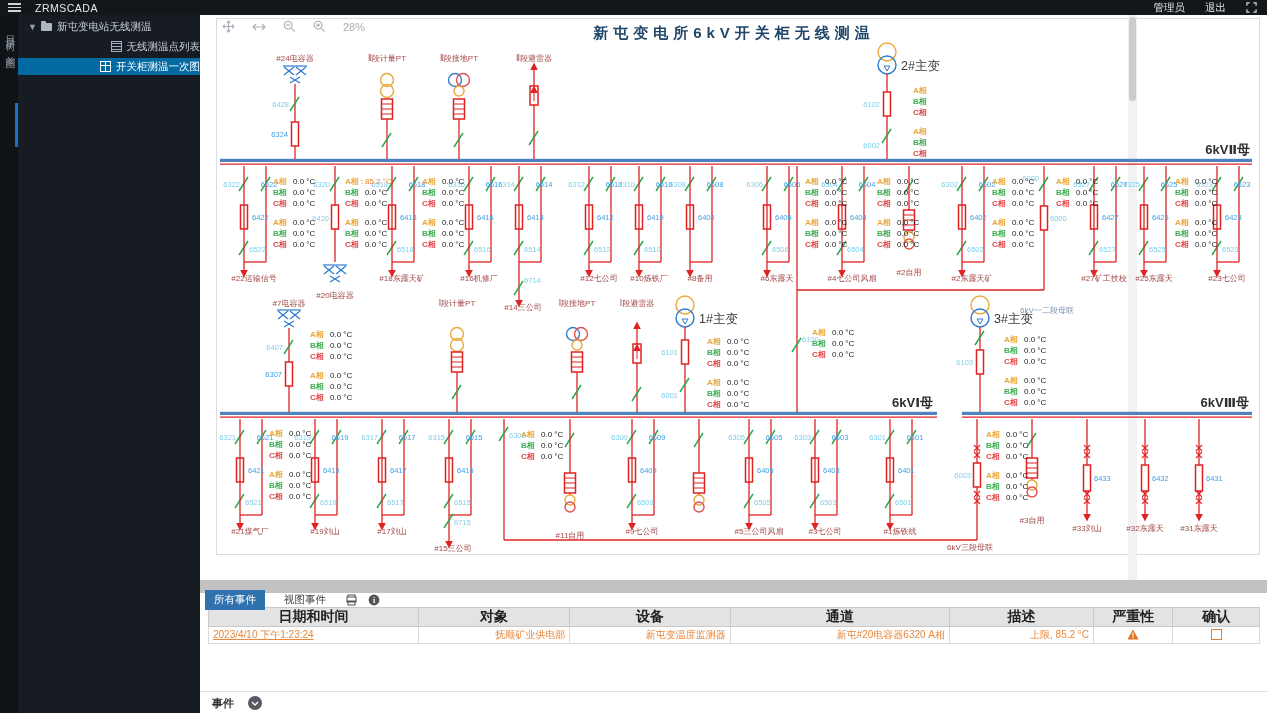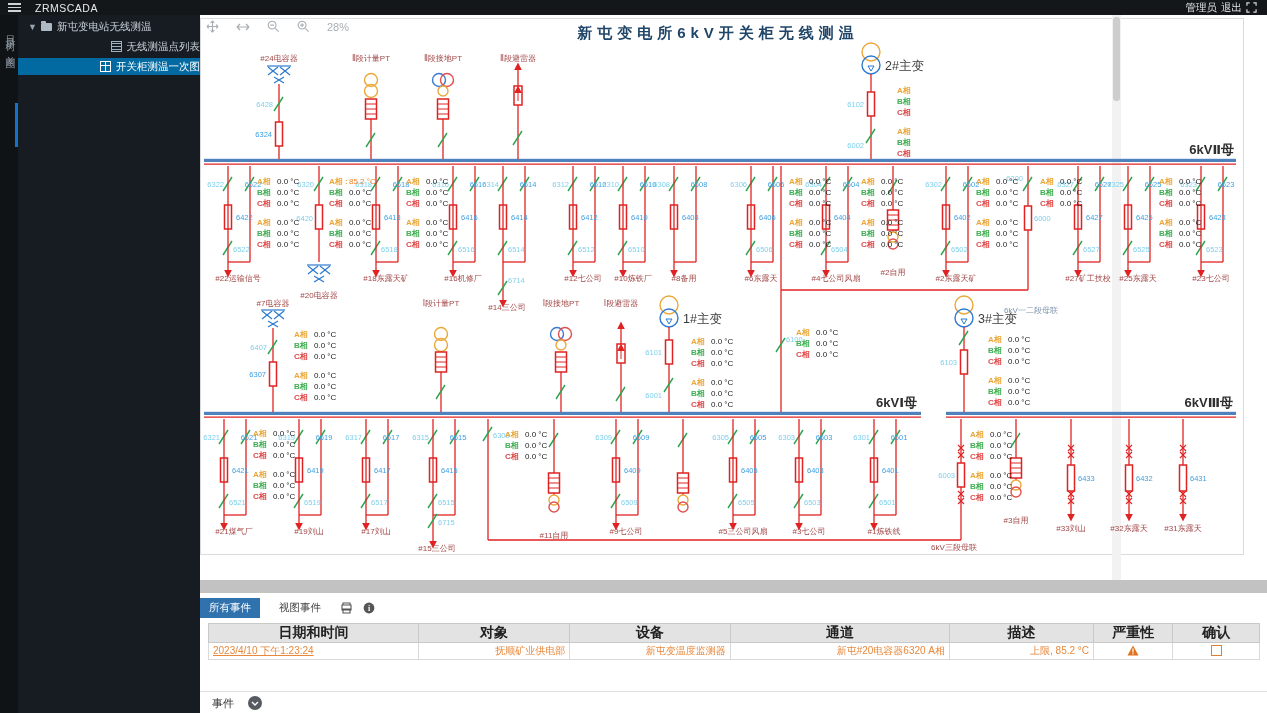--- a/index.html
+++ b/index.html
@@ -4,60 +4,60 @@
 <style>
   html,body{margin:0;padding:0;background:#fff;}
   body{width:1267px;height:713px;position:relative;overflow:hidden;
        font-family:"Liberation Sans","DejaVu Sans",sans-serif;}
   
   .topbar{position:absolute;left:0;top:0;width:1267px;height:15px;background:#14171a;
           display:flex;align-items:center;color:#e6e9ec;z-index:5;}
   .hamb{width:13px;height:9px;margin-left:8px;display:flex;flex-direction:column;justify-content:space-between;cursor:pointer;}
   .hamb i{display:block;height:1.6px;background:#cfd3d7;}
   .app-title{font-size:10.5px;font-weight:normal;margin-left:14px;letter-spacing:.5px;}
-  .topbar-right{margin-left:auto;display:flex;align-items:center;gap:4px;margin-right:10px;font-size:10.5px;color:#dfe3e6;}
+  .topbar-right{margin-left:auto;display:flex;align-items:center;gap:20px;margin-right:10px;font-size:10.5px;color:#dfe3e6;}
   .fs-icon{width:11px;height:11px;}
   
   .side-strip{position:absolute;left:0;top:15px;width:18px;height:698px;background:#0f1316;z-index:4;}
   .v-tab{writing-mode:vertical-rl;color:#8d98a2;font-size:10px;letter-spacing:3px;margin:12px 0 0 3px;cursor:pointer;}
   .v-ind{position:absolute;left:15px;top:88px;width:3px;height:44px;background:#1373cc;}
   .tree{position:absolute;left:18px;top:15px;width:182px;height:698px;background:#171c22;z-index:4;}
   .tree-row{height:17px;display:flex;align-items:center;gap:5px;color:#c9d1d8;font-size:10.5px;
             white-space:nowrap;cursor:pointer;padding-left:10px;margin-top:3px;}
   .tree-row .chev{color:#9aa4ad;font-size:9px;width:8px;}
   .tree-row.child{padding-left:28px;justify-content:flex-end;}
   .tree-row.sel{background:#0369a1;color:#fff;}
   .ico-folder{width:11px;height:8px;background:#aeb8c2;border-radius:1px;position:relative;flex:0 0 auto;}
   .ico-folder:before{content:"";position:absolute;left:0;top:-2px;width:5px;height:2px;background:#aeb8c2;border-radius:1px 1px 0 0;}
   .ico-list{width:9px;height:9px;border:1px solid #9fb0c0;flex:0 0 auto;
             background:repeating-linear-gradient(180deg,transparent 0 1px,#9fb0c0 1px 2px,transparent 2px 3px);}
   .ico-diag{width:9px;height:9px;border:1px solid #fff;flex:0 0 auto;
             background:linear-gradient(#fff,#fff) 0 3px/9px 1px no-repeat,linear-gradient(#fff,#fff) 4px 0/1px 9px no-repeat;}
   
-  .canvas{position:absolute;left:196px;top:15px;width:928px;height:565px;background:#ffffff;z-index:1;text-decoration:underline;}
+  .canvas{position:absolute;left:212px;top:15px;width:928px;height:565px;background:#ffffff;z-index:1;text-decoration:underline;}
   .page-border{position:absolute;left:4px;top:3px;width:1042px;height:535px;border:1px solid #d9dcdf;}
   .cv-toolbar{position:absolute;left:10px;top:5px;display:flex;align-items:center;gap:17px;z-index:3;}
   .cv-toolbar svg{display:block;cursor:pointer;}
   .zoom-label{font-size:11px;color:#a9aeb4;}
   .vscroll{position:absolute;right:3px;top:0;width:9px;height:565px;background:#f2f2f2;}
   .vscroll .thumb{position:absolute;left:1px;top:2px;width:7px;height:84px;background:#cdcdcd;border-radius:3px;}
   #diag{position:absolute;left:0;top:0;z-index:2;}
   
   .graybar{position:absolute;left:200px;top:580px;width:1067px;height:13px;background:#c2c2c2;z-index:1;}
   .events{position:absolute;left:200px;top:593px;width:1067px;height:120px;background:#fff;z-index:2;font-size:10px;}
-  .etabs{height:30px;display:flex;align-items:center;gap:10px;}
+  .etabs{height:14px;display:flex;align-items:center;gap:10px;padding-left:5px;}
   .etab{padding:3px 9px;font-size:10.5px;color:#444;cursor:pointer;}
   .etab.active{background:#2f72ae;color:#fff;}
   .etab-ico{cursor:pointer;display:flex;align-items:center;}
   .etable{width:1052px;margin-left:8px;border-collapse:collapse;table-layout:fixed;}
   .etable th{background:#e3e3e3;border:1px solid #c9c9c9;font-size:14px;font-weight:bold;color:#222;height:13px;padding:0;}
   .etable td{border:1px solid #d9d9d9;color:#e8883c;height:16px;padding:0 4px;overflow:hidden;white-space:nowrap;text-align:right;}
   .efooter{position:absolute;left:0;top:98px;width:1067px;border-top:1px solid #e0e0e0;height:22px;
            display:flex;align-items:center;gap:14px;padding-left:12px;}
-  .efooter .lbl{font-size:11px;font-weight:normal;color:#333;}
+  .efooter .lbl{font-size:11px;font-weight:bold;color:#333;}
   .chev-btn{width:14px;height:14px;border-radius:50%;background:#565b61;display:flex;align-items:center;justify-content:center;cursor:pointer;}
   .ack-box{width:9px;height:9px;border:1.5px solid #e08030;display:inline-block;}
 </style>
 </head>
 <body>
 
 <div class="topbar">
   <div class="hamb">
       <i></i>
       <i></i>

